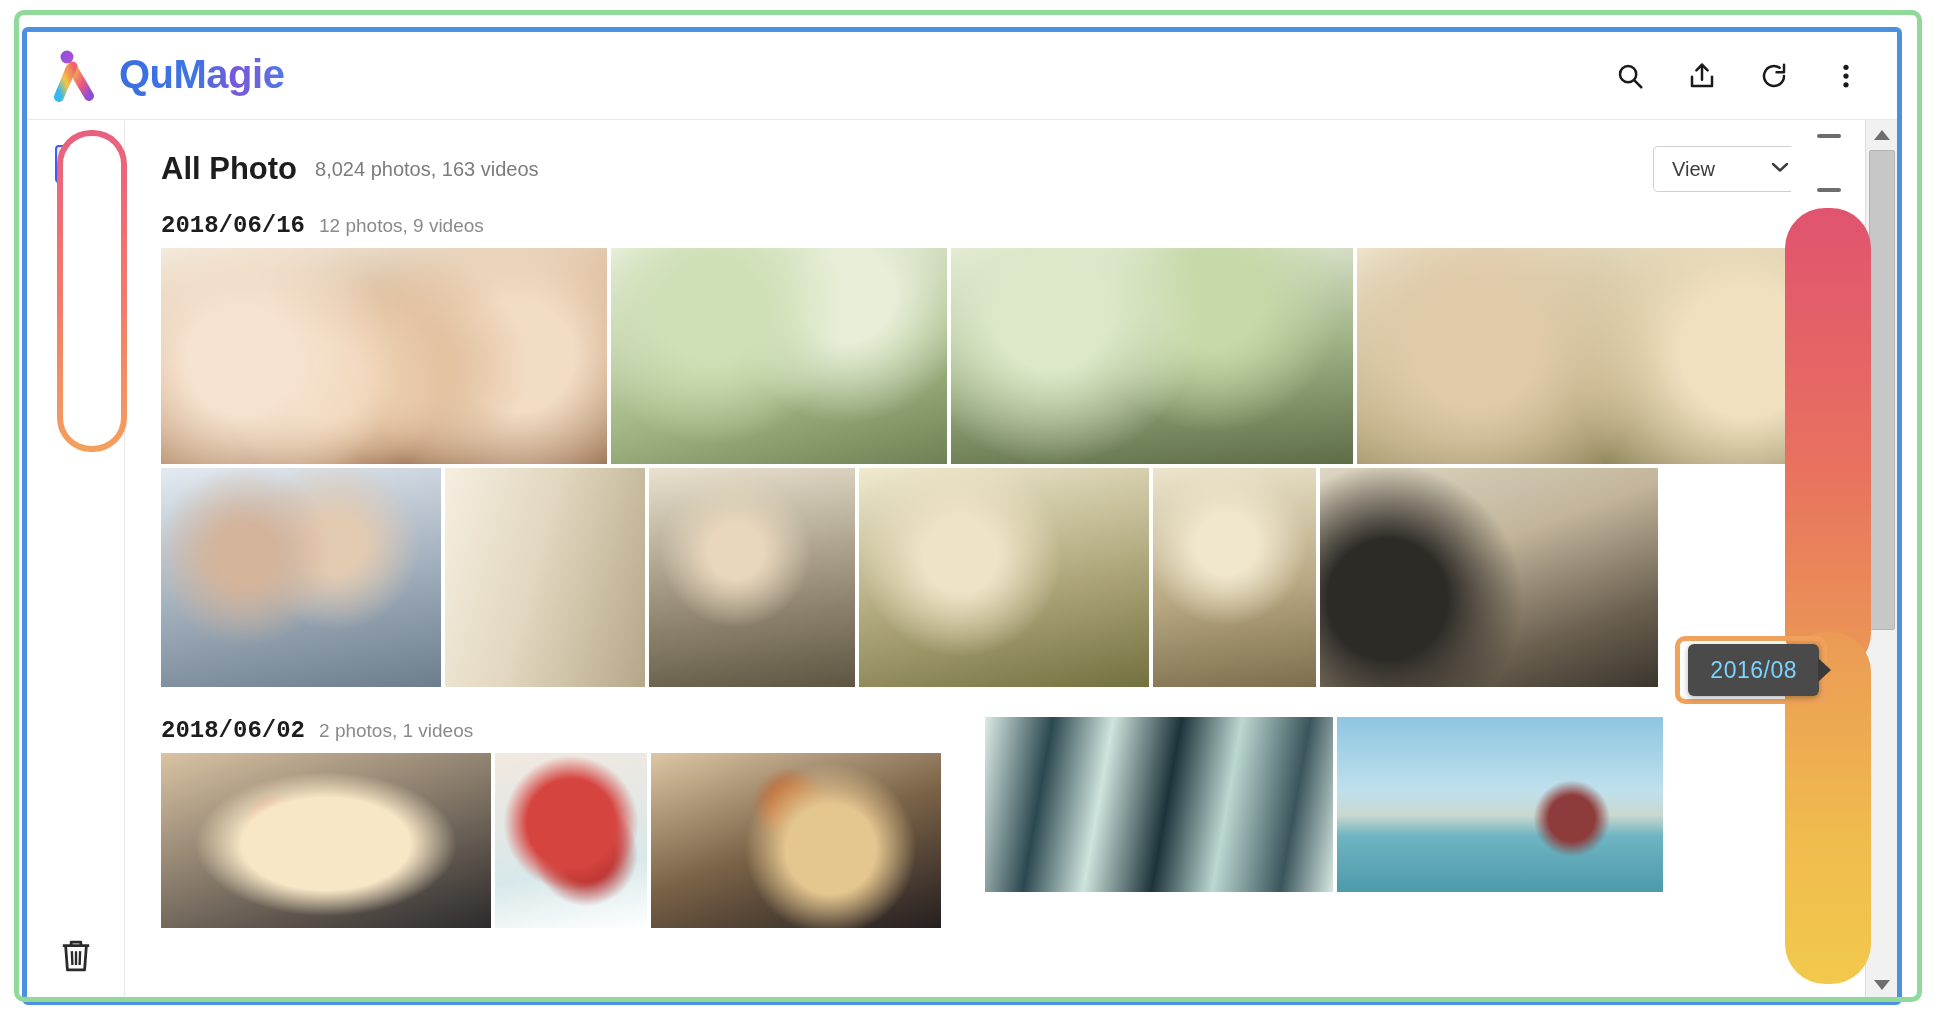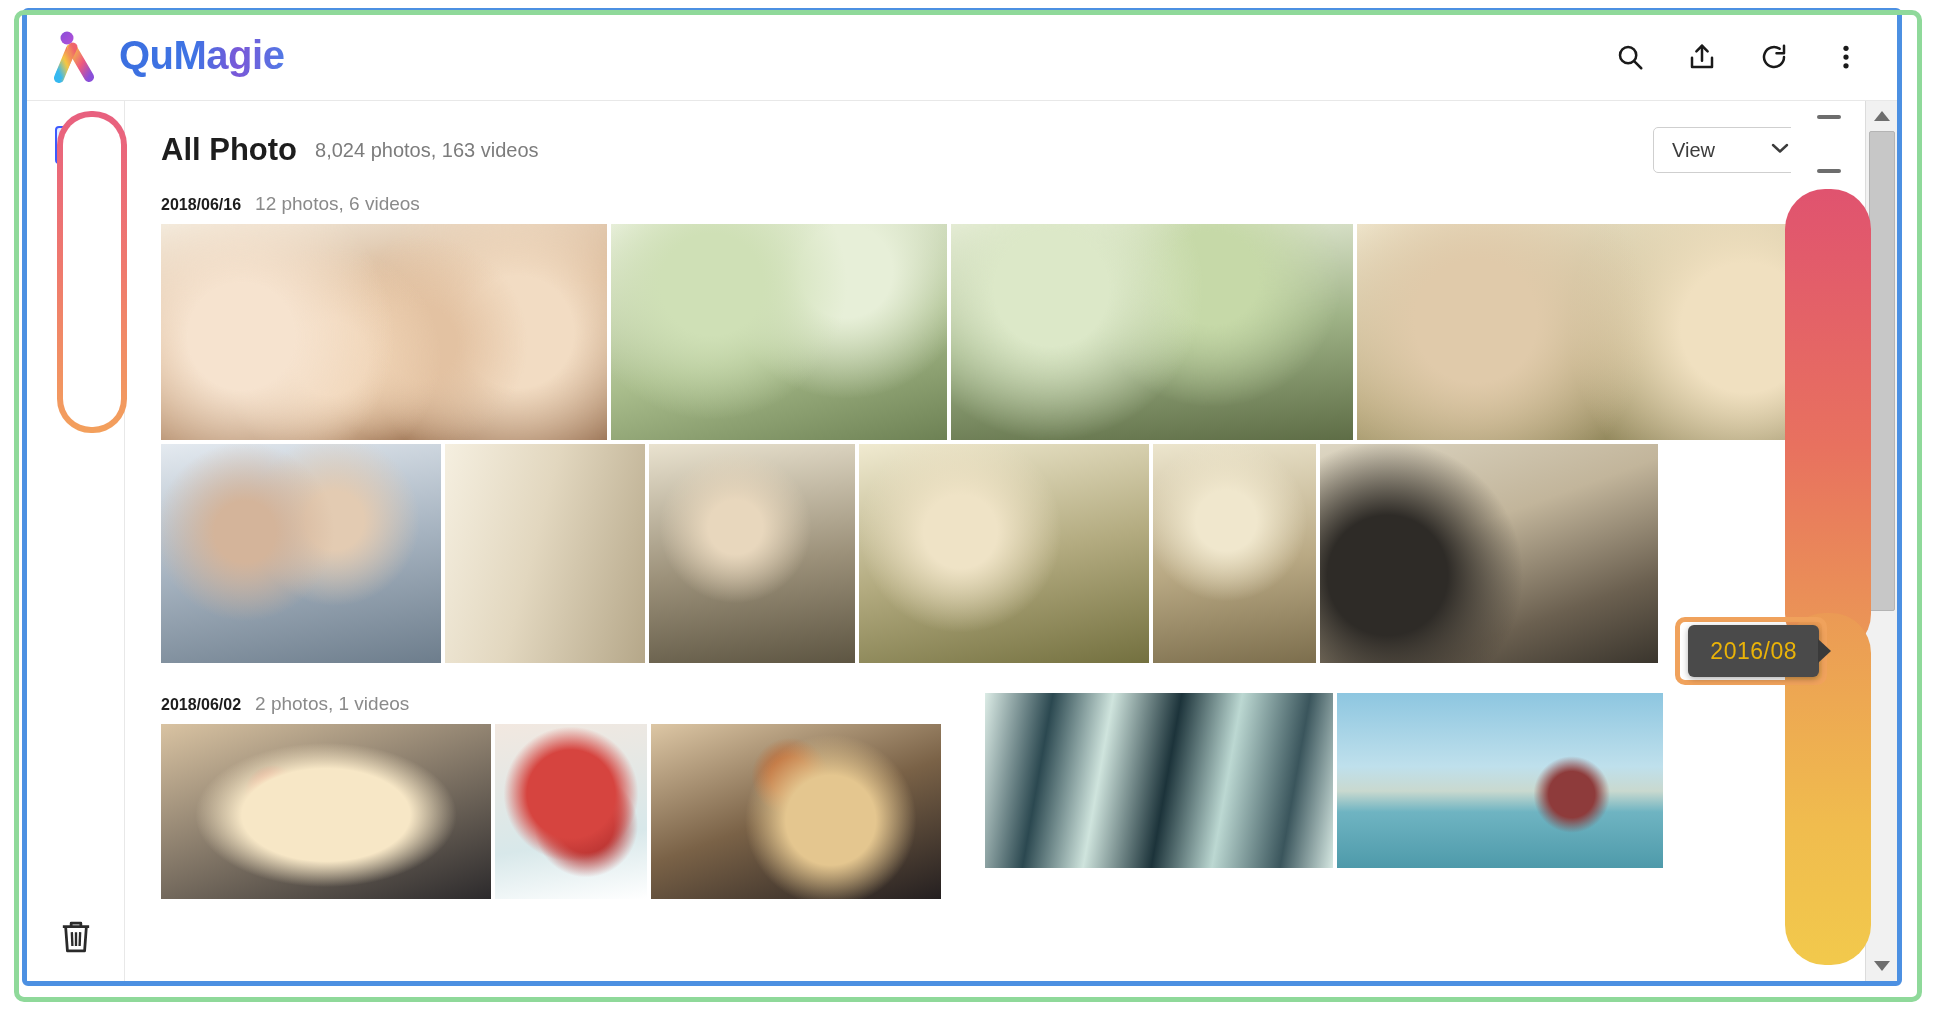--- a/index.html
+++ b/index.html
@@ -27,21 +27,21 @@
     width: 1908px; height: 992px;
     border: 5px solid #8fd99a;
     border-radius: 10px;
     pointer-events: none;
     z-index: 60;
   }
 
   
   .app-window {
     position: absolute;
-    left: 22px; top: 8px;
+    left: 22px; top: 27px;
     width: 1880px; height: 978px;
     border: 5px solid #4c90e2;
     border-radius: 6px;
     background: #ffffff;
     overflow: hidden;
   }
 
   
   .topbar {
     position: absolute;
@@ -170,21 +170,21 @@
   }
   .view-select-label { font-size: 20px; color: #3c3c3c; }
 
   
   .groups { padding: 0 0 0 36px; }
   .group-header {
     display: flex;
     align-items: baseline;
     margin-bottom: 9px;
   }
-  .group-date { font-size: 16px; font-weight: bold; color: #1d1d1d; }
+  .group-date { font-size: 24px; font-weight: bold; color: #1d1d1d; font-family: Liberation Mono, monospace; }
   .group-count { font-size: 19px; color: #8a8a8a; margin-left: 14px; }
 
   .photo-row { display: flex; gap: 4px; margin-bottom: 4px; }
   .photo {
     position: relative;
     overflow: hidden;
     cursor: pointer;
     background: #ddd;
   }
 
@@ -259,21 +259,21 @@
     height: 52px;
     background: #4a4a4a;
     border-radius: 6px;
     display: flex;
     align-items: center;
     padding: 0 22px;
     z-index: 50;
     box-shadow: 0 2px 6px rgba(0,0,0,.3);
   }
   .tl-tooltip-text {
-    color: #eab308;
+    color: #7dd3fc;
     font-size: 23px;
     letter-spacing: .5px;
   }
   .tl-tooltip::after {
     content: "";
     position: absolute;
     right: -12px; top: 50%;
     transform: translateY(-50%);
     border-top: 12px solid transparent;
     border-bottom: 12px solid transparent;
@@ -477,21 +477,21 @@
             </svg>
           </span>
         </div>
       </div>
 
       <div class="groups">
 
         <div>
           <div class="group-header">
             <span class="group-date">2018/06/16</span>
-            <span class="group-count">12 photos, 6 videos</span>
+            <span class="group-count">12 photos, 9 videos</span>
           </div>
 
           <div class="photo-row">
             <div class="photo" style="width:448px;height:216px;background:
                    radial-gradient(circle at 18% 52%, #f6e3cf 0 14%, rgba(246,227,207,0) 40%),
                    radial-gradient(circle at 38% 62%, #f0d4b6 0 12%, rgba(240,212,182,0) 36%),
                    radial-gradient(circle at 58% 55%, #e3c2a2 0 13%, rgba(227,194,162,0) 38%),
                    radial-gradient(circle at 80% 50%, #f2dcc3 0 15%, rgba(242,220,195,0) 42%),
                    linear-gradient(170deg,#f3ecdf 0%,#cfa883 45%,#8e6546 100%);"></div>
             <div class="photo" style="width:337px;height:216px;background:

